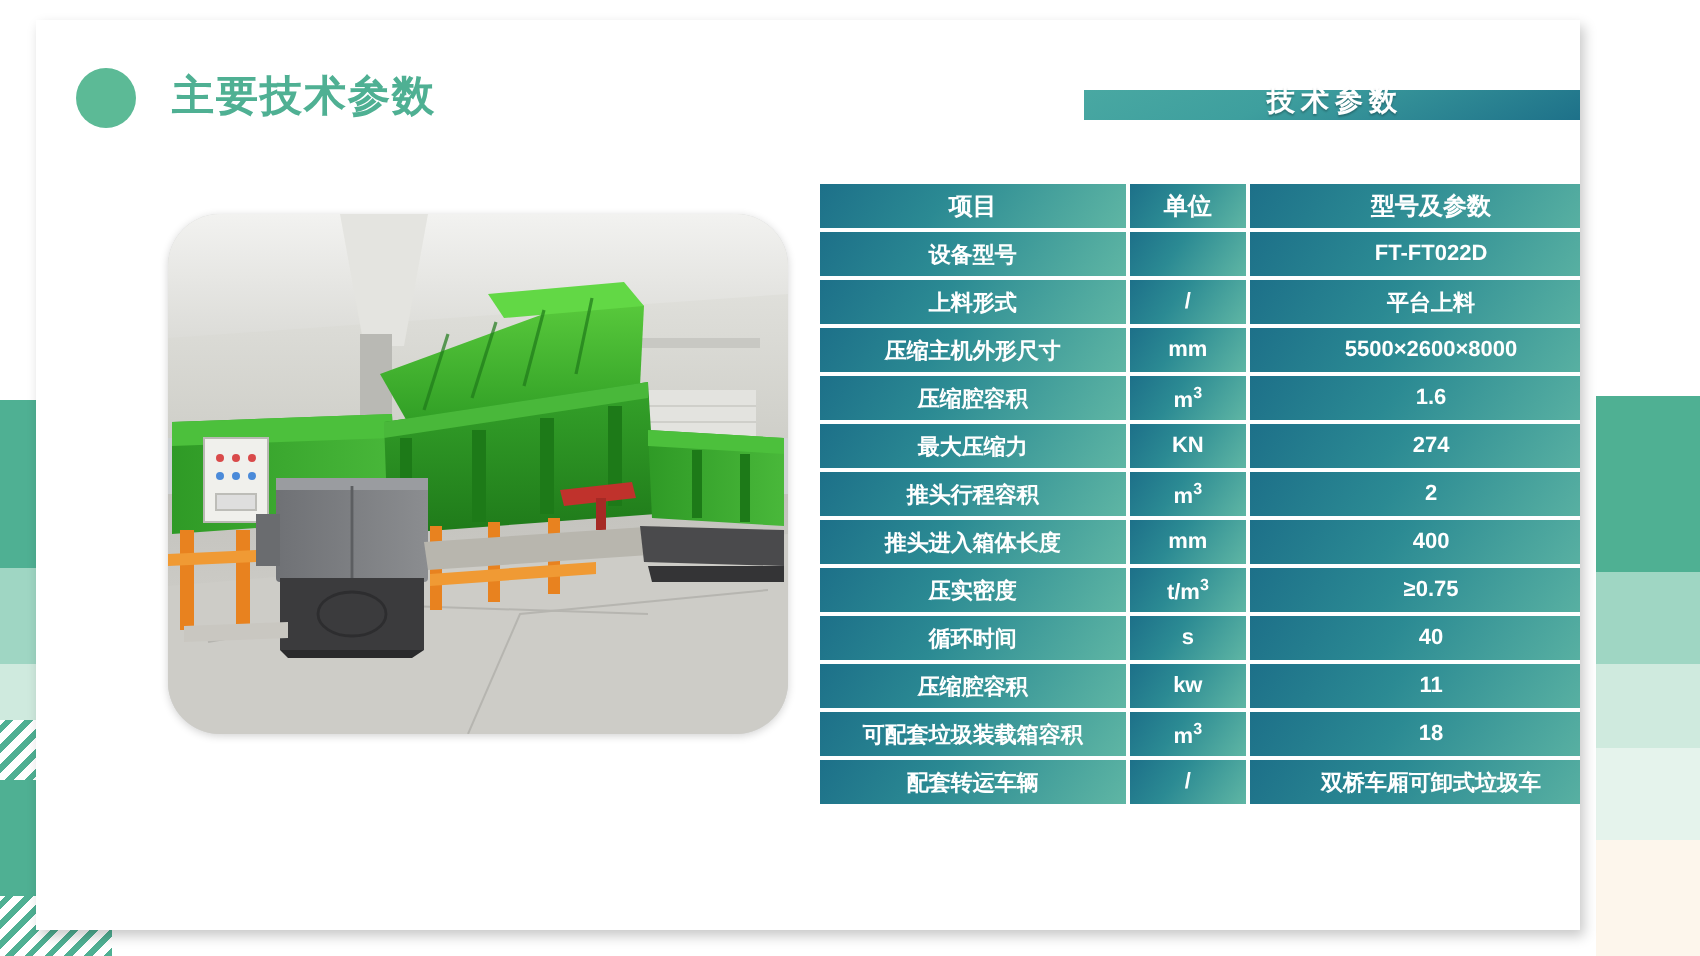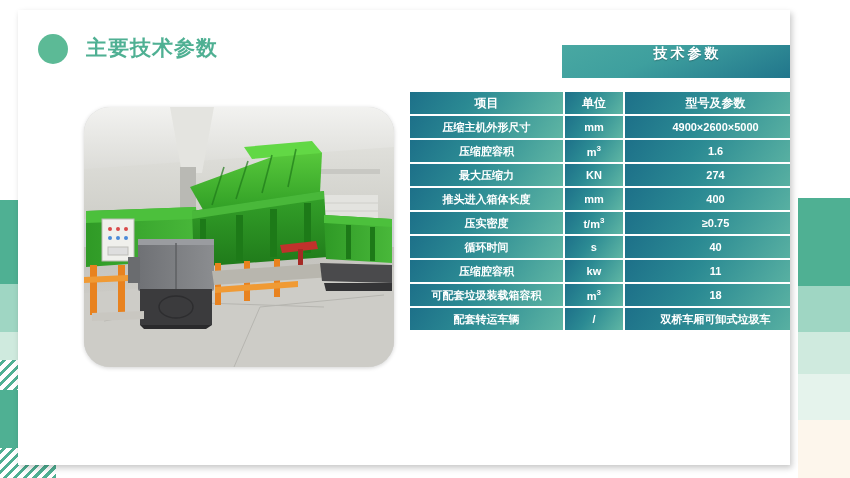--- a/index.html
+++ b/index.html
@@ -100,27 +100,27 @@
     border-radius: 26px;
     overflow: hidden;
     box-shadow: 0 1px 4px rgba(0,0,0,0.18);
     background: #cfd2d4;
   }
   #photo svg { display: block; }
 
   
   #banner {
     position: absolute;
-    left: 544px;
+    left: 524px;
     top: 35px;
     width: 251px;
-    height: 33px;
+    height: 15px;
     background: linear-gradient(155deg, #49a8a2 0%, #3e9f9e 38%, #1d7089 100%);
     display: flex;
-    align-items: flex-start;
+    align-items: flex-end;
     justify-content: center;
   }
   #banner-text {
     color: #ffffff;
     font-size: 14px;
     font-weight: bold;
     letter-spacing: 3px;
     text-shadow: 0 1px 1px rgba(0,0,0,0.25);
   }
 
@@ -312,35 +312,50 @@
       </colgroup>
       <thead>
         <tr>
           <th>项目</th>
           <th>单位</th>
           <th>型号及参数</th>
         </tr>
       </thead>
       <tbody id="spec-body">
           <tr>
+            <td>设备型号</td>
+            <td class="cell-empty"></td>
+            <td>FT-FT022D</td>
+          </tr>
+          <tr>
+            <td>上料形式</td>
+            <td>/</td>
+            <td>平台上料</td>
+          </tr>
+          <tr>
             <td>压缩主机外形尺寸</td>
             <td>mm</td>
-            <td>4900×2600×5000</td>
+            <td>5500×2600×8000</td>
           </tr>
           <tr>
             <td>压缩腔容积</td>
             <td>m<span class="unit-sup">3</span></td>
             <td>1.6</td>
           </tr>
           <tr>
             <td>最大压缩力</td>
             <td>KN</td>
             <td>274</td>
           </tr>
           <tr>
+            <td>推头行程容积</td>
+            <td>m<span class="unit-sup">3</span></td>
+            <td>2</td>
+          </tr>
+          <tr>
             <td>推头进入箱体长度</td>
             <td>mm</td>
             <td>400</td>
           </tr>
           <tr>
             <td>压实密度</td>
             <td>t/m<span class="unit-sup">3</span></td>
             <td>≥0.75</td>
           </tr>
           <tr>

